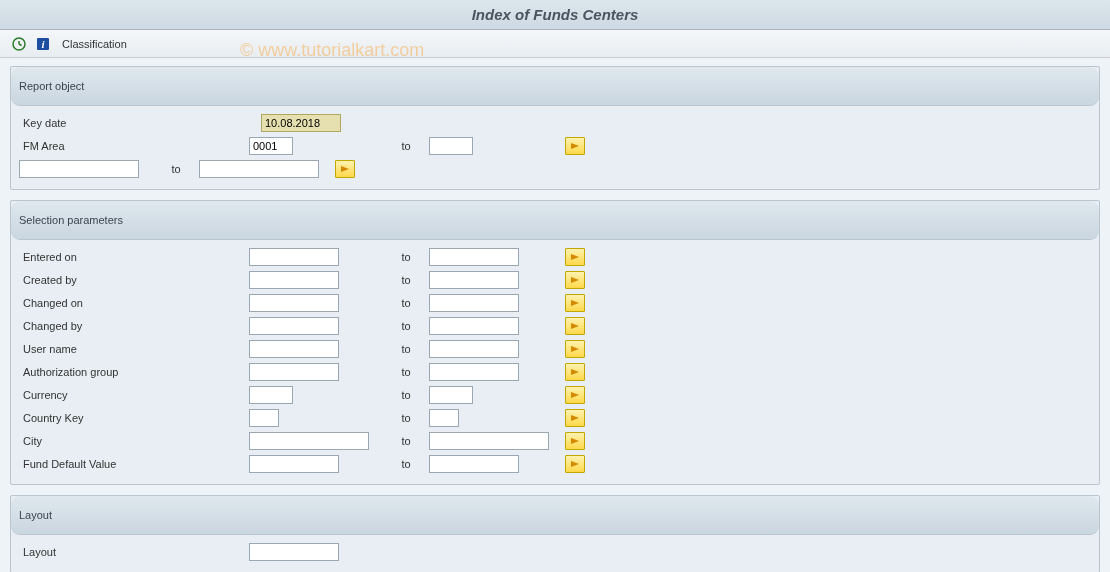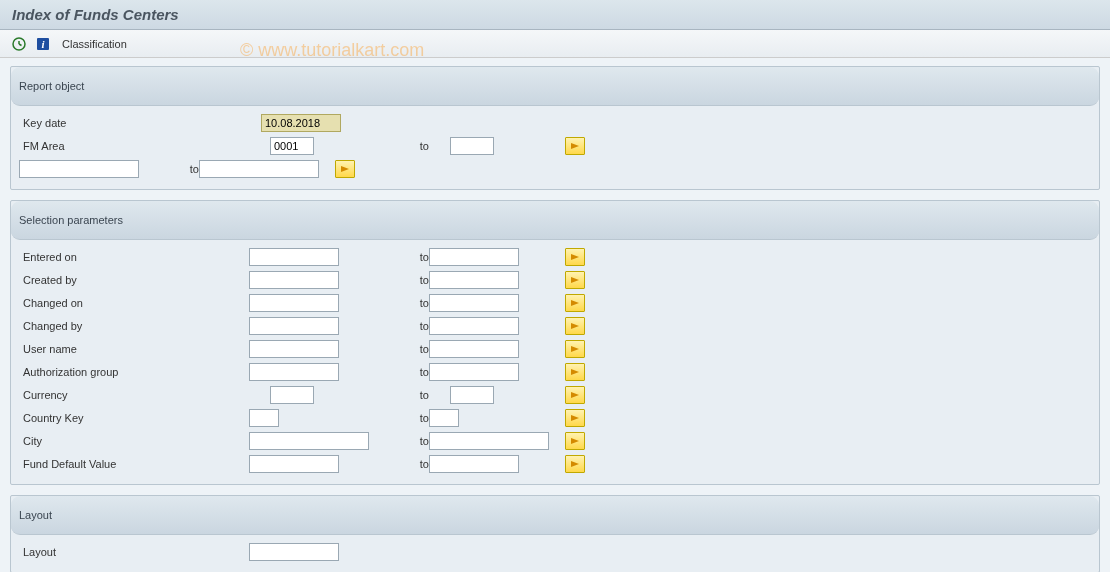--- a/index.html
+++ b/index.html
@@ -13,20 +13,21 @@
       overflow: hidden;
     }
     .title-bar {
       background: linear-gradient(#dce6ec, #cdd9e3);
       border-bottom: 1px solid #a8b5c0;
       padding: 6px 12px;
       font-style: italic;
       font-weight: bold;
       font-size: 15px;
       color: #4a5560;
+      text-align: center;
     }
     .toolbar {
       background: linear-gradient(#f5f7f9, #e8edf1);
       border-bottom: 1px solid #ccc;
       padding: 4px 10px;
       display: flex;
       align-items: center;
       gap: 6px;
       height: 28px;
     }
@@ -80,33 +81,33 @@
       align-items: center;
       height: 22px;
       margin-bottom: 1px;
     }
     .form-label {
       width: 230px;
       padding-left: 4px;
       color: #333;
     }
     .col-from { width: 130px; }
-    .col-to-label { width: 50px; text-align: right; padding-left: 4px;}
+    .col-to-label { width: 50px; text-align: center; padding-left: 4px;}
     .col-to { width: 130px; }
     .col-btn { width: 30px; padding-left: 6px; }
     input[type="text"] {
       height: 18px;
       border: 1px solid #9aa8b3;
       background: #fff;
       font-size: 11px;
       padding: 0 3px;
       font-family: Arial, sans-serif;
     }
     .w-date { width: 80px; background: #e6e0b0 !important; border: 1px solid #b0a860 !important; margin-left: 12px; }
-    .w-sm { width: 44px; margin-left: 21px; }
+    .w-sm { width: 44px; }
     .w-xs { width: 30px; }
     .w-md { width: 90px; }
     .w-lg { width: 120px; }
     .multi-btn {
       width: 20px;
       height: 18px;
       background: linear-gradient(#fff2b0, #ffd84a);
       border: 1px solid #c0a800;
       display: inline-flex;
       align-items: center;

